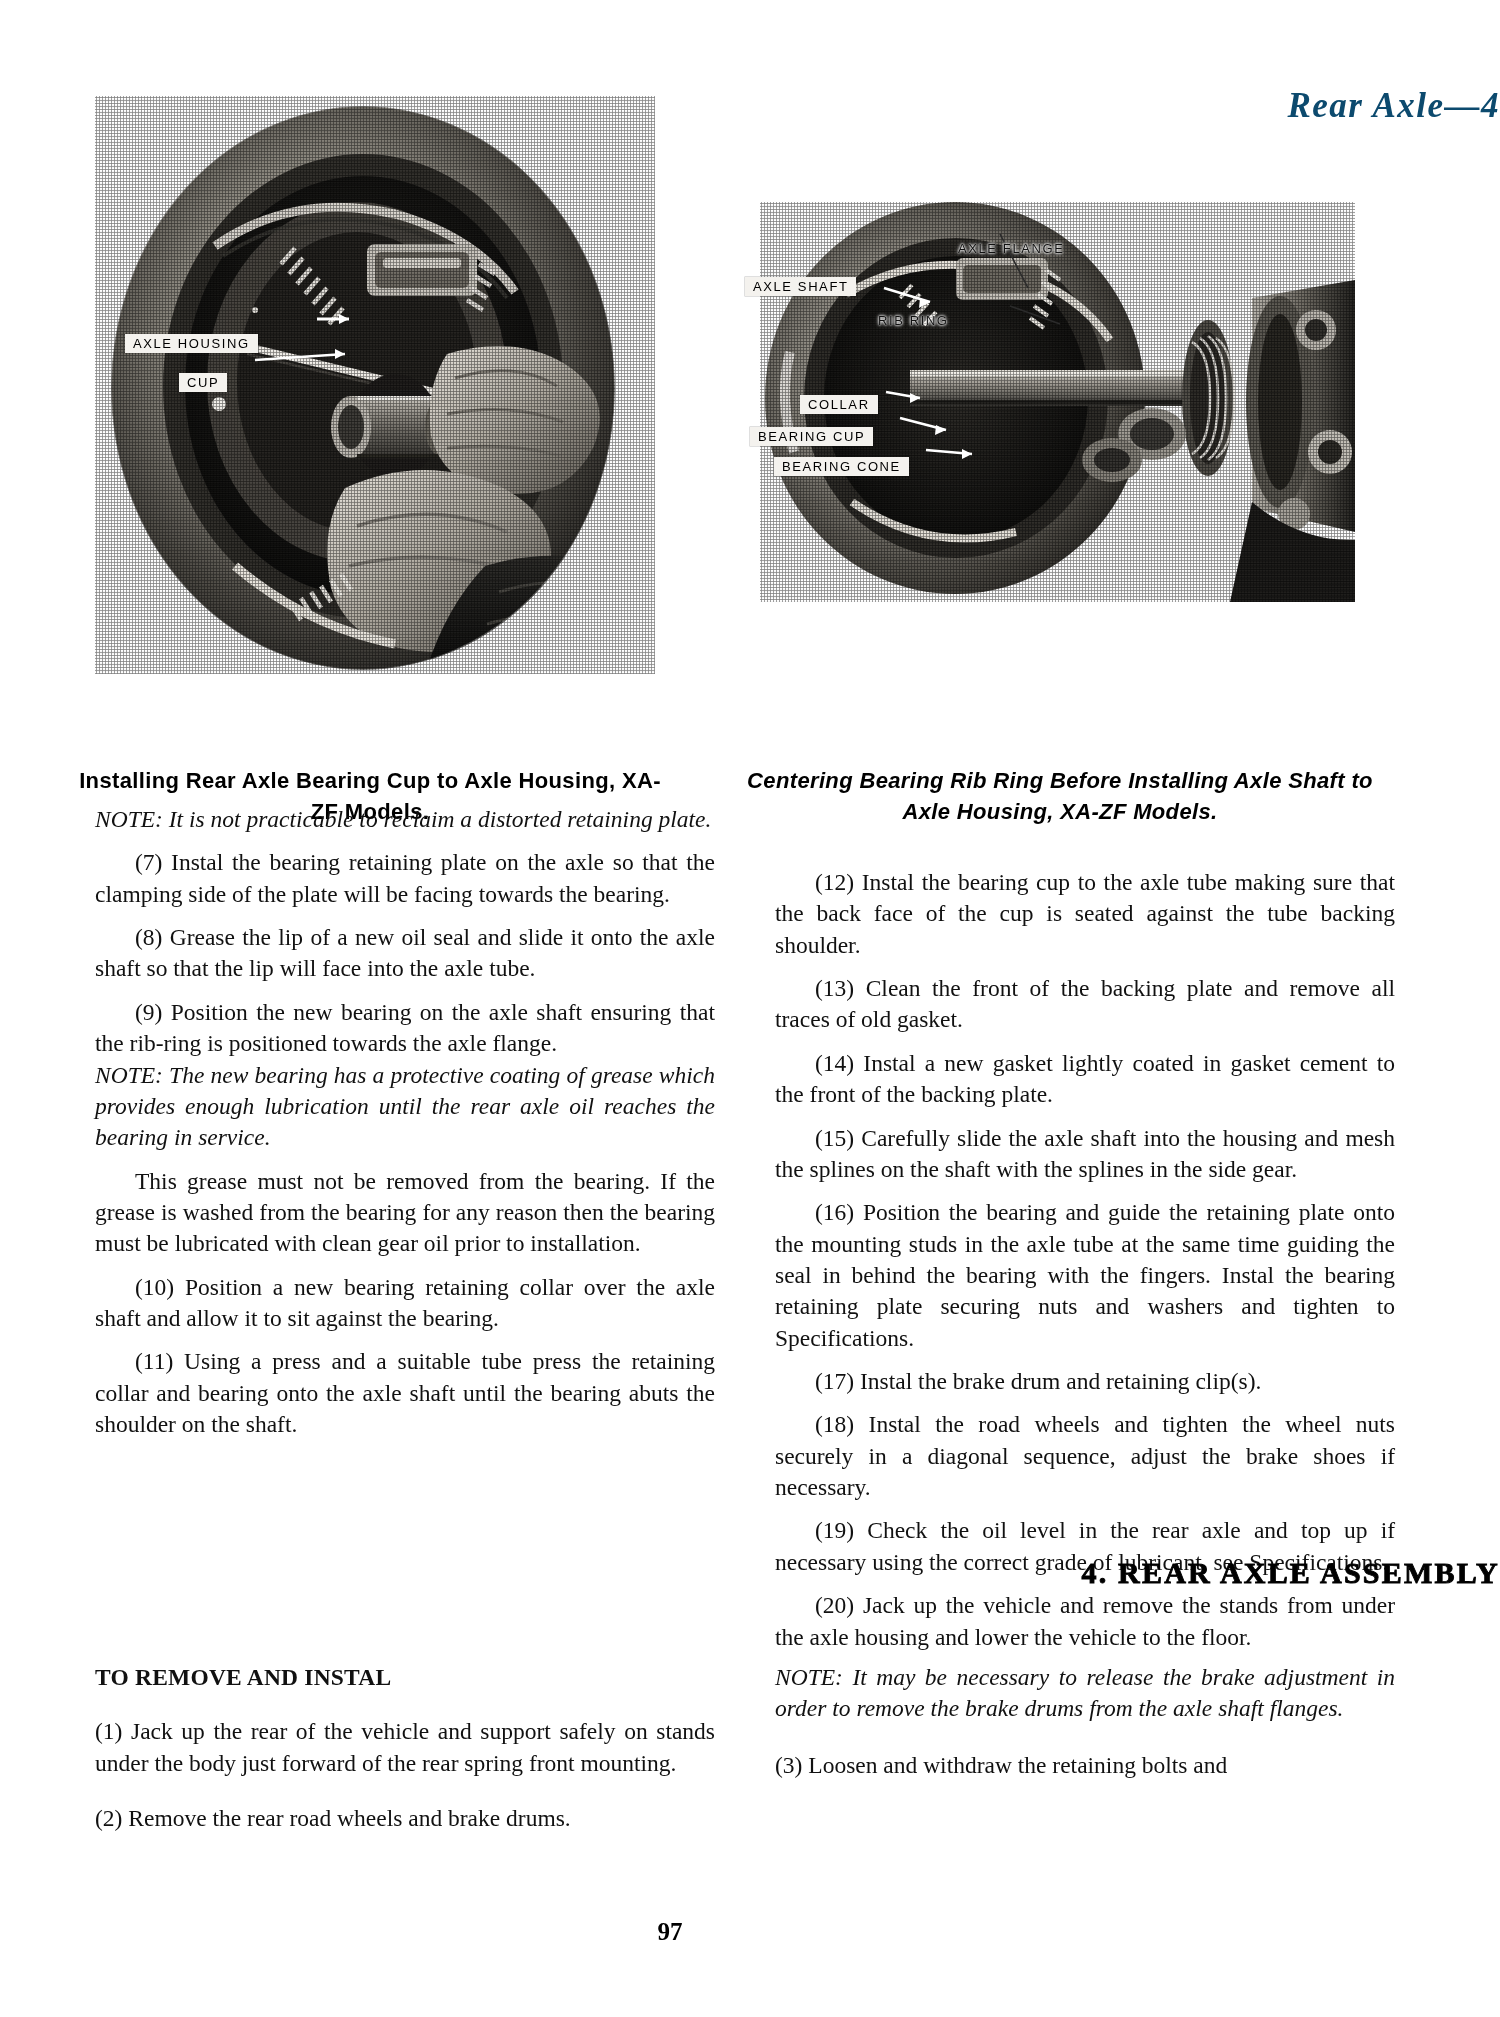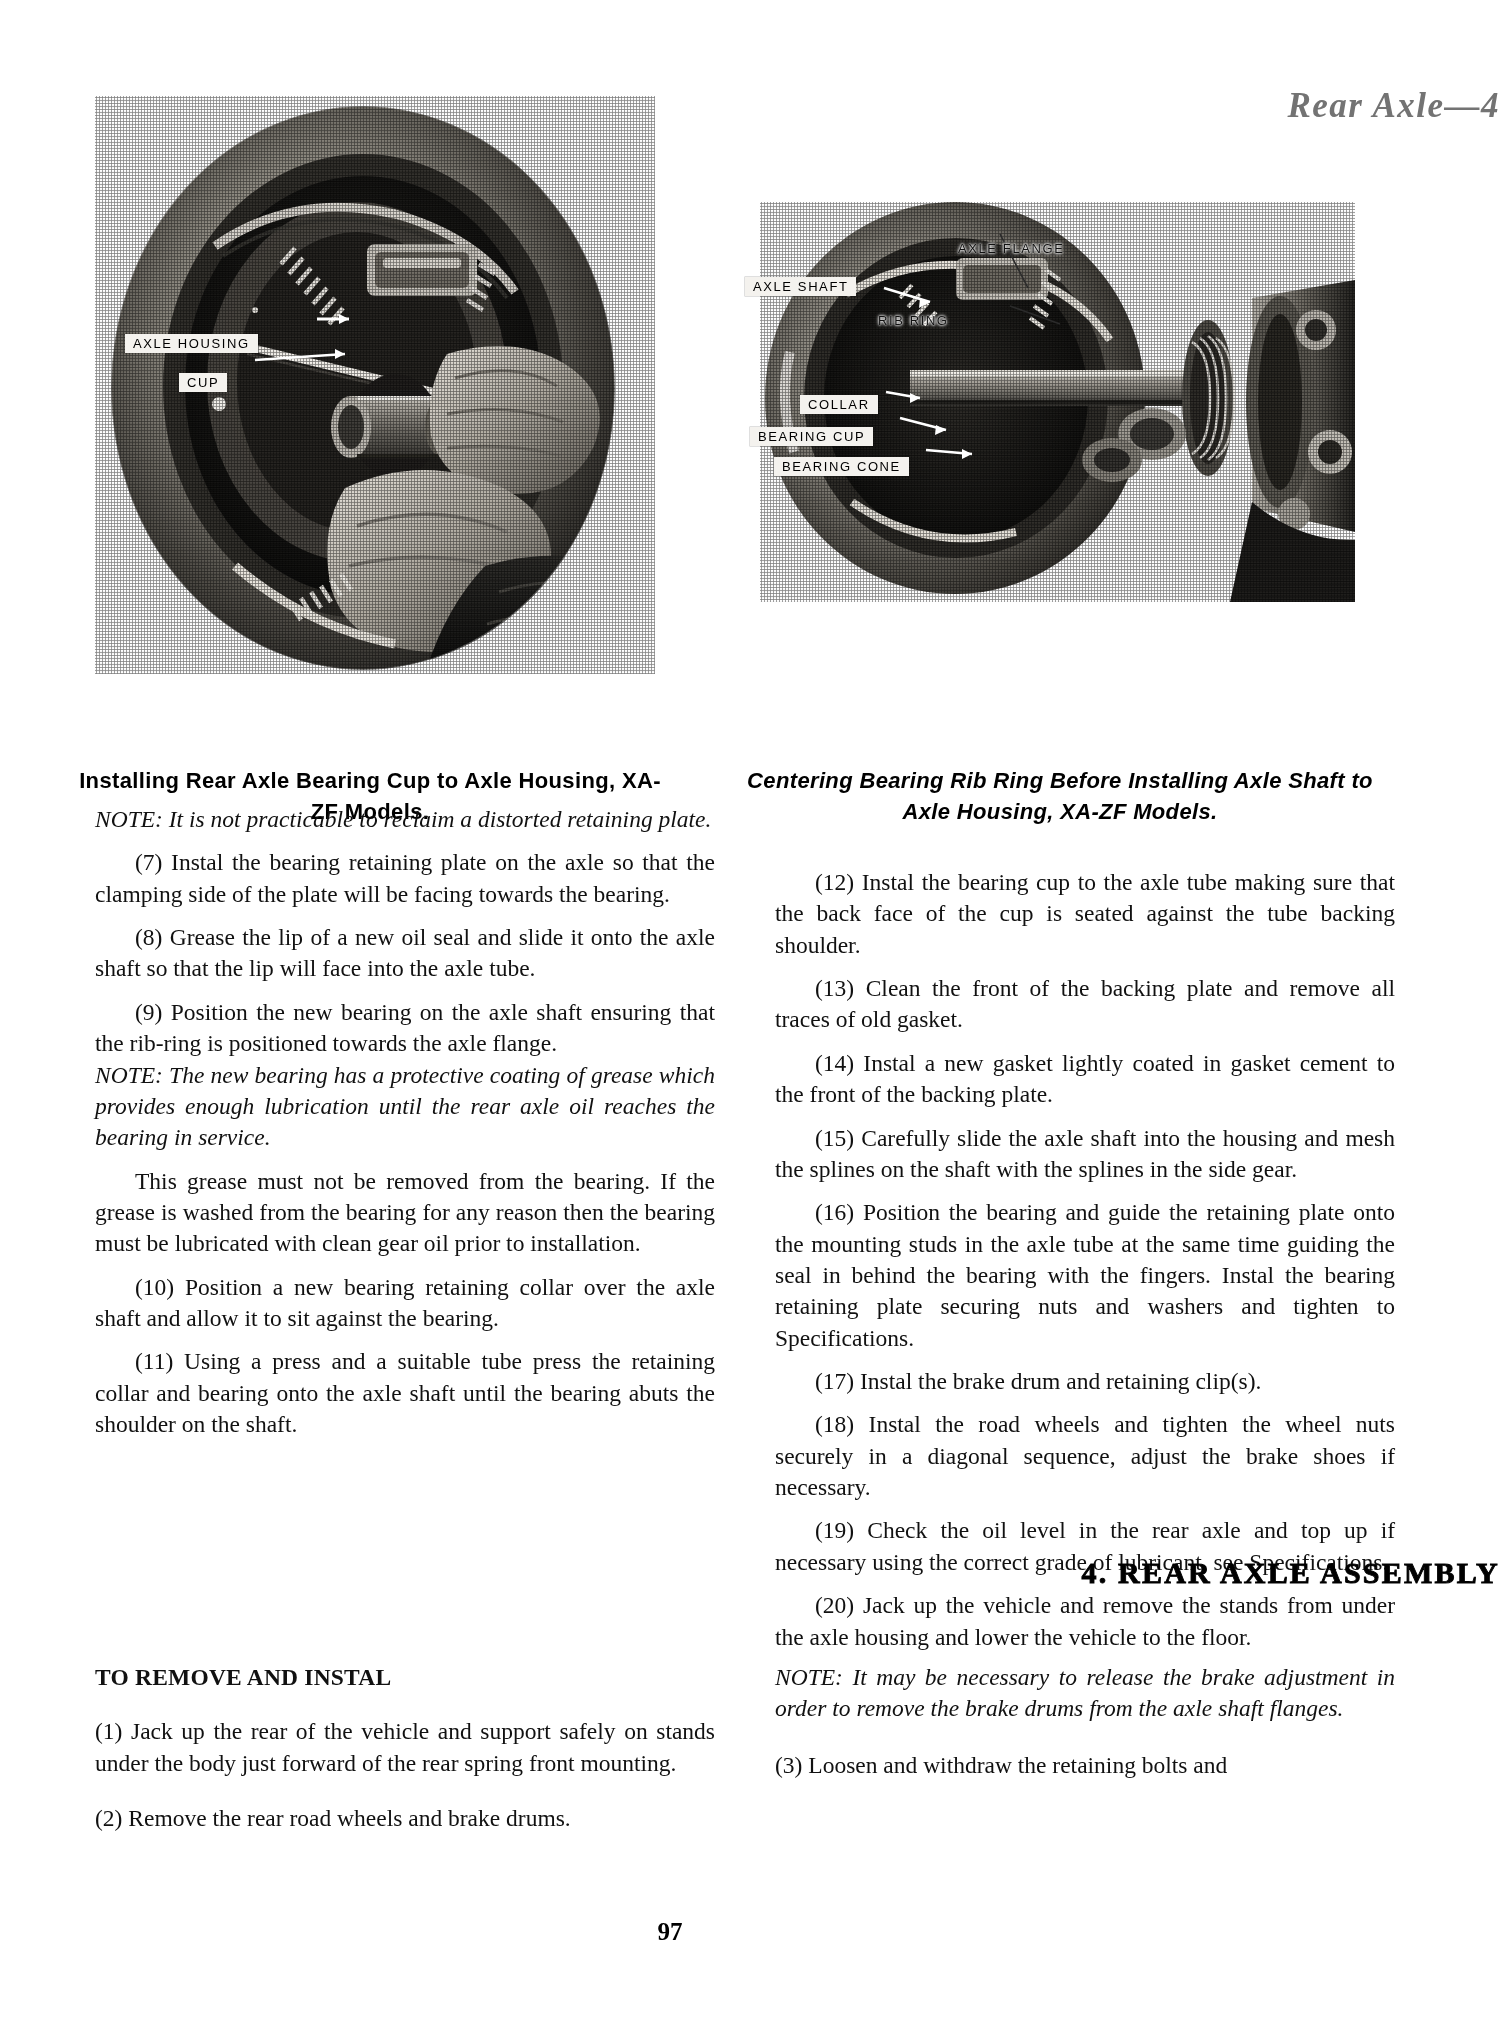--- a/index.html
+++ b/index.html
@@ -26,21 +26,21 @@
     right: 0px;
     width: 420px;
     text-align: right;
     font-family: "Liberation Serif", serif;
     font-weight: bold;
     font-style: italic;
     font-size: 35px;
     letter-spacing: 1.5px;
     white-space: nowrap;
     overflow: hidden;
-    color: #737373;
+    color: #0c4a6e;
   }
 
   
   .figures {
     position: absolute;
     top: 96px;
     left: 0;
     width: 1500px;
     height: 640px;
   }

